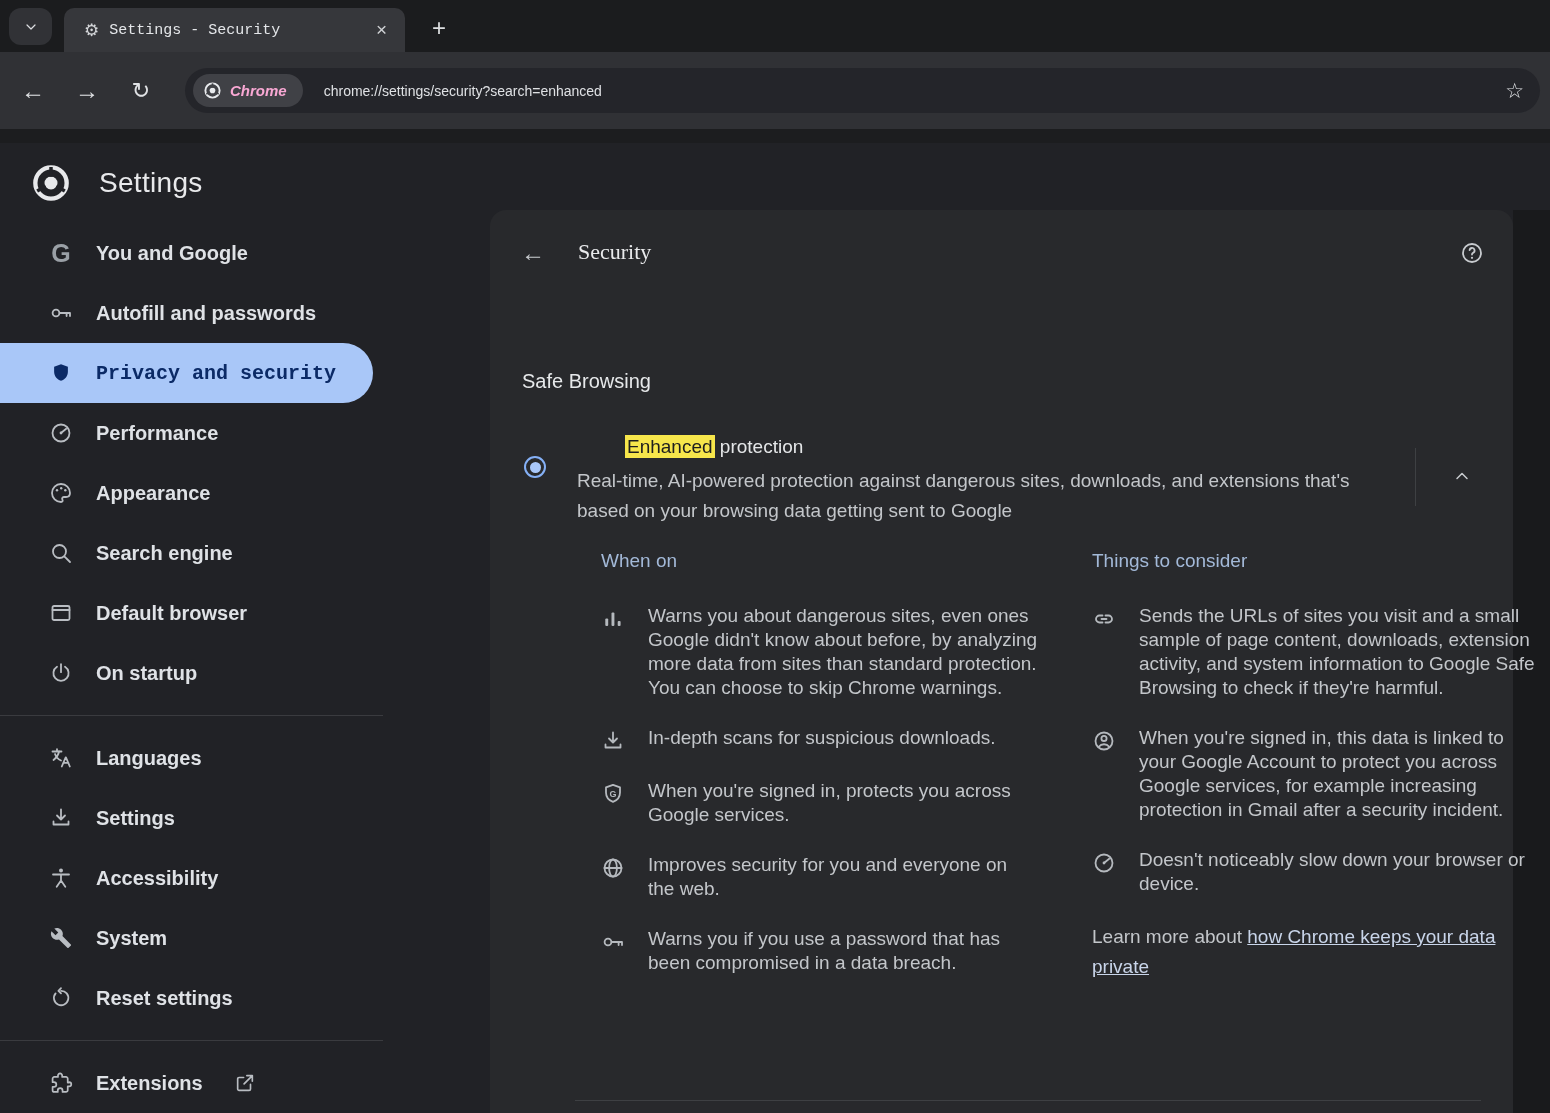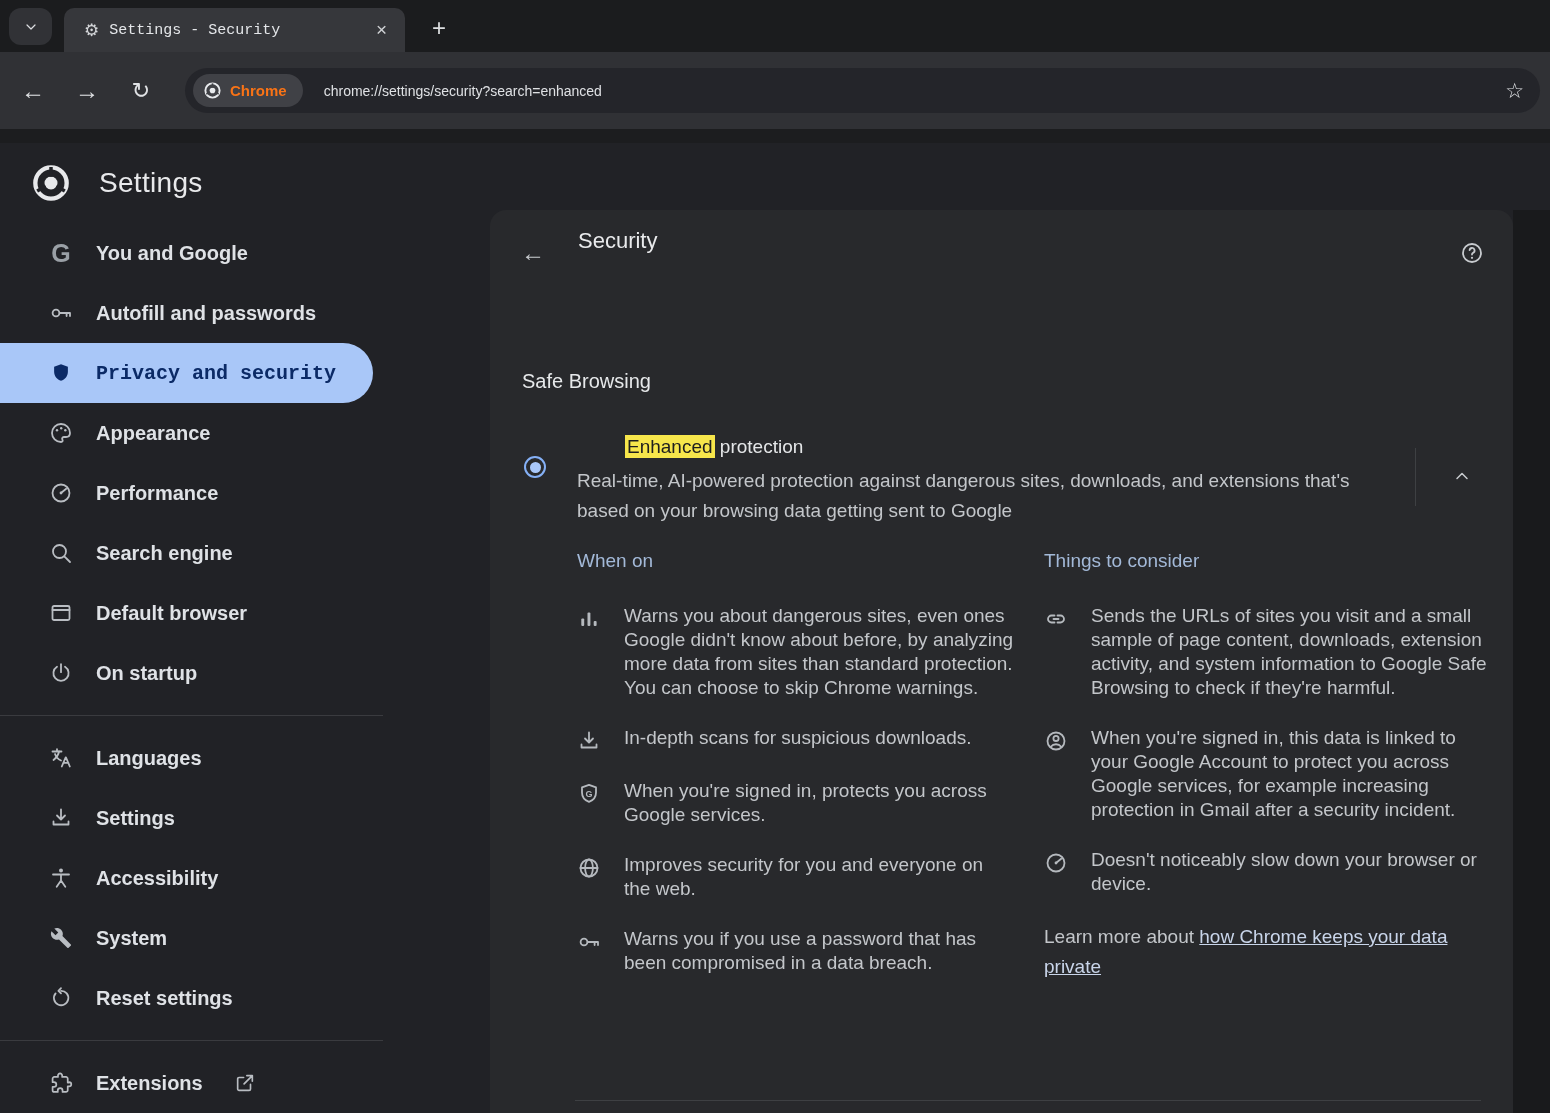--- a/index.html
+++ b/index.html
@@ -19,21 +19,21 @@
     display:flex; align-items:center; justify-content:center; color:#dcdee1; font-size:24px; }
 
   .toolbar { position:absolute; left:0; top:52px; width:1550px; height:77px; background:#303135;
     display:flex; align-items:center; }
   .nav-ic { width:44px; height:44px; border-radius:50%; display:flex; align-items:center; justify-content:center;
     color:#e0e2e5; font-size:24px; }
   .nav-back { margin-left:11px; } .nav-fwd { margin-left:10px; } .nav-reload { margin-left:10px; font-size:22px; }
   .omnibox { margin-left:22px; width:1355px; height:45px; border-radius:23px; background:#24252a;
     display:flex; align-items:center; padding:0 10px 0 8px; }
   .chip { height:33px; border-radius:17px; background:#404146; display:flex; align-items:center;
-    padding:0 16px 0 10px; color:#f97316; font-size:15px; font-weight:700; gap:8px; }
+    padding:0 16px 0 10px; color:#f9a8d4; font-size:15px; font-weight:700; gap:8px;font-style:italic; }
   .url { margin-left:21px; color:#dfe1e4; font-size:14px; flex:1; white-space:nowrap; }
   .star { color:#dfe1e4; font-size:21px; padding:0 6px; }
 
   
   .s-header { position:absolute; left:0; top:143px; width:1550px; height:81px; background:#212226; }
   .s-logo { position:absolute; left:31px; top:20px; }
   .s-title { position:absolute; left:99px; top:24px; font-size:28px; color:#e8e9eb; letter-spacing:.3px; }
   .searchbox { position:absolute; left:495px; top:146px; width:1022px; height:45px; border-radius:23px;
     background:#2c2d31; display:flex; align-items:center; padding:0 10px 0 16px; }
   .searchbox .mag { color:#b6bac0; margin-right:12px; display:flex; }
@@ -54,38 +54,38 @@
   .side-item.selected .s-ic { color:#0b2a66; }
   .g-letter { font-size:25px; font-weight:700; color:#9aa0a6; line-height:1; }
   .side-div { height:1px; background:#3a3b3f; width:383px; margin:12px 0; }
   .ext-link { margin-left:31px; color:#b9bdc2; display:flex; }
 
   
   .panel { position:absolute; left:490px; top:210px; width:1023px; height:903px; background:#28292c;
     border-radius:16px 16px 0 0; color:#c4c7cb; }
   .back-btn { position:absolute; left:26px; top:26px; width:34px; height:34px; display:flex; align-items:center;
     justify-content:center; color:#c8cbcf; font-size:24px; }
-  .page-title { position:absolute; left:88px; top:18px; font-size:22px; color:#e9eaec; }
+  .page-title { position:absolute; left:88px; top:29px; font-size:22px; color:#e9eaec;font-family:Liberation Serif, serif; }
   .help-btn { position:absolute; left:965px; top:26px; width:34px; height:34px; display:flex; align-items:center;
     justify-content:center; color:#c8cbcf; }
   .section-title { position:absolute; left:32px; top:160px; font-size:20px; color:#e6e8ea; }
 
   .radio { position:absolute; left:34px; top:246px; width:22px; height:22px; border-radius:50%;
     border:2.5px solid #85b0f6; display:flex; align-items:center; justify-content:center; }
   .radio .dot { width:11px; height:11px; border-radius:50%; background:#a9c8fa; }
   .enh-title { position:absolute; left:87px; top:226px; font-size:19px; color:#e4e6e8;margin-left:48px; }
   .hl { background:#f7e64b; color:#1e1e1e; padding:1px 2px; }
   .enh-desc { position:absolute; left:87px; top:256px; font-size:19px; line-height:30px; max-width:795px;
     color:#c3c6ca; }
   .v-div { position:absolute; left:925px; top:238px; width:1px; height:58px; background:#3e4043; }
   .collapse { position:absolute; left:958px; top:252px; width:28px; height:28px; display:flex;
     align-items:center; justify-content:center; color:#c8cbcf; }
 
   .cols { position:absolute; left:87px; top:340px; display:flex; gap:30px; }
-  .col { width:437px; }
+  .col { width:437px;margin-left:24px; }
   .col2 { width:443px; }
   .col-head { font-size:19px; color:#a3b9d8; margin-bottom:32px; }
   .c-item { display:flex; gap:23px; margin-bottom:26px; align-items:flex-start; }
   .c-item .c-ic { width:24px; flex:0 0 24px; color:#b5b9be; margin-top:3px; display:flex; }
   .c-item .c-txt { font-size:19px; line-height:24px; color:#c3c6ca; }
   .learn { font-size:19px; line-height:30px; color:#c3c6ca; margin-top:2px; }
   .learn a { color:#c9d5ea; text-decoration:underline; }
   .bottom-div { position:absolute; left:85px; top:890px; width:906px; height:1px; background:#3e4043; }
 
   svg.ic { stroke:currentColor; fill:none; stroke-width:1.8; stroke-linecap:round; stroke-linejoin:round; }
@@ -176,37 +176,37 @@
     <span class="s-ic">
       <svg class="ic" width="22" height="22" viewBox="0 0 24 24">
           <path class="f" d="M12 2.5l7.5 2.8v5.2c0 4.9-3.2 8.3-7.5 9.9-4.3-1.6-7.5-5-7.5-9.9V5.3z"></path>
         </svg>
     </span>
     <span>Privacy and security</span>
   </div>
   <div class="side-item">
     <span class="s-ic">
       <svg class="ic" width="24" height="24" viewBox="0 0 24 24">
+          <circle cx="12" cy="12" r="8.5"></circle>
+          <path d="M12 12l5.2-4.2"></path>
+          <circle class="f" cx="12" cy="12" r="1.4"></circle>
+        </svg>
+    </span>
+    <span>Performance</span>
+  </div>
+  <div class="side-item">
+    <span class="s-ic">
+      <svg class="ic" width="24" height="24" viewBox="0 0 24 24">
           <path d="M12 3a9 9 0 1 0 0 18c1.5 0 2.1-1.1 1.4-2.3-.8-1.4.2-2.7 1.8-2.7H17c2.4 0 4-1.7 4-4 0-5-4-9-9-9z"></path>
           <circle class="f" cx="8" cy="9.3" r="1.2"></circle>
           <circle class="f" cx="12.2" cy="7.2" r="1.2"></circle>
           <circle class="f" cx="16.3" cy="9.3" r="1.2"></circle>
         </svg>
     </span>
     <span>Appearance</span>
-  </div>
-  <div class="side-item">
-    <span class="s-ic">
-      <svg class="ic" width="24" height="24" viewBox="0 0 24 24">
-          <circle cx="12" cy="12" r="8.5"></circle>
-          <path d="M12 12l5.2-4.2"></path>
-          <circle class="f" cx="12" cy="12" r="1.4"></circle>
-        </svg>
-    </span>
-    <span>Performance</span>
   </div>
   <div class="side-item">
     <span class="s-ic">
       <svg class="ic" width="24" height="24" viewBox="0 0 24 24">
           <circle cx="10.5" cy="10.5" r="6.5"></circle>
           <line x1="15.6" y1="15.6" x2="21" y2="21"></line>
         </svg>
     </span>
     <span>Search engine</span>
   </div>

